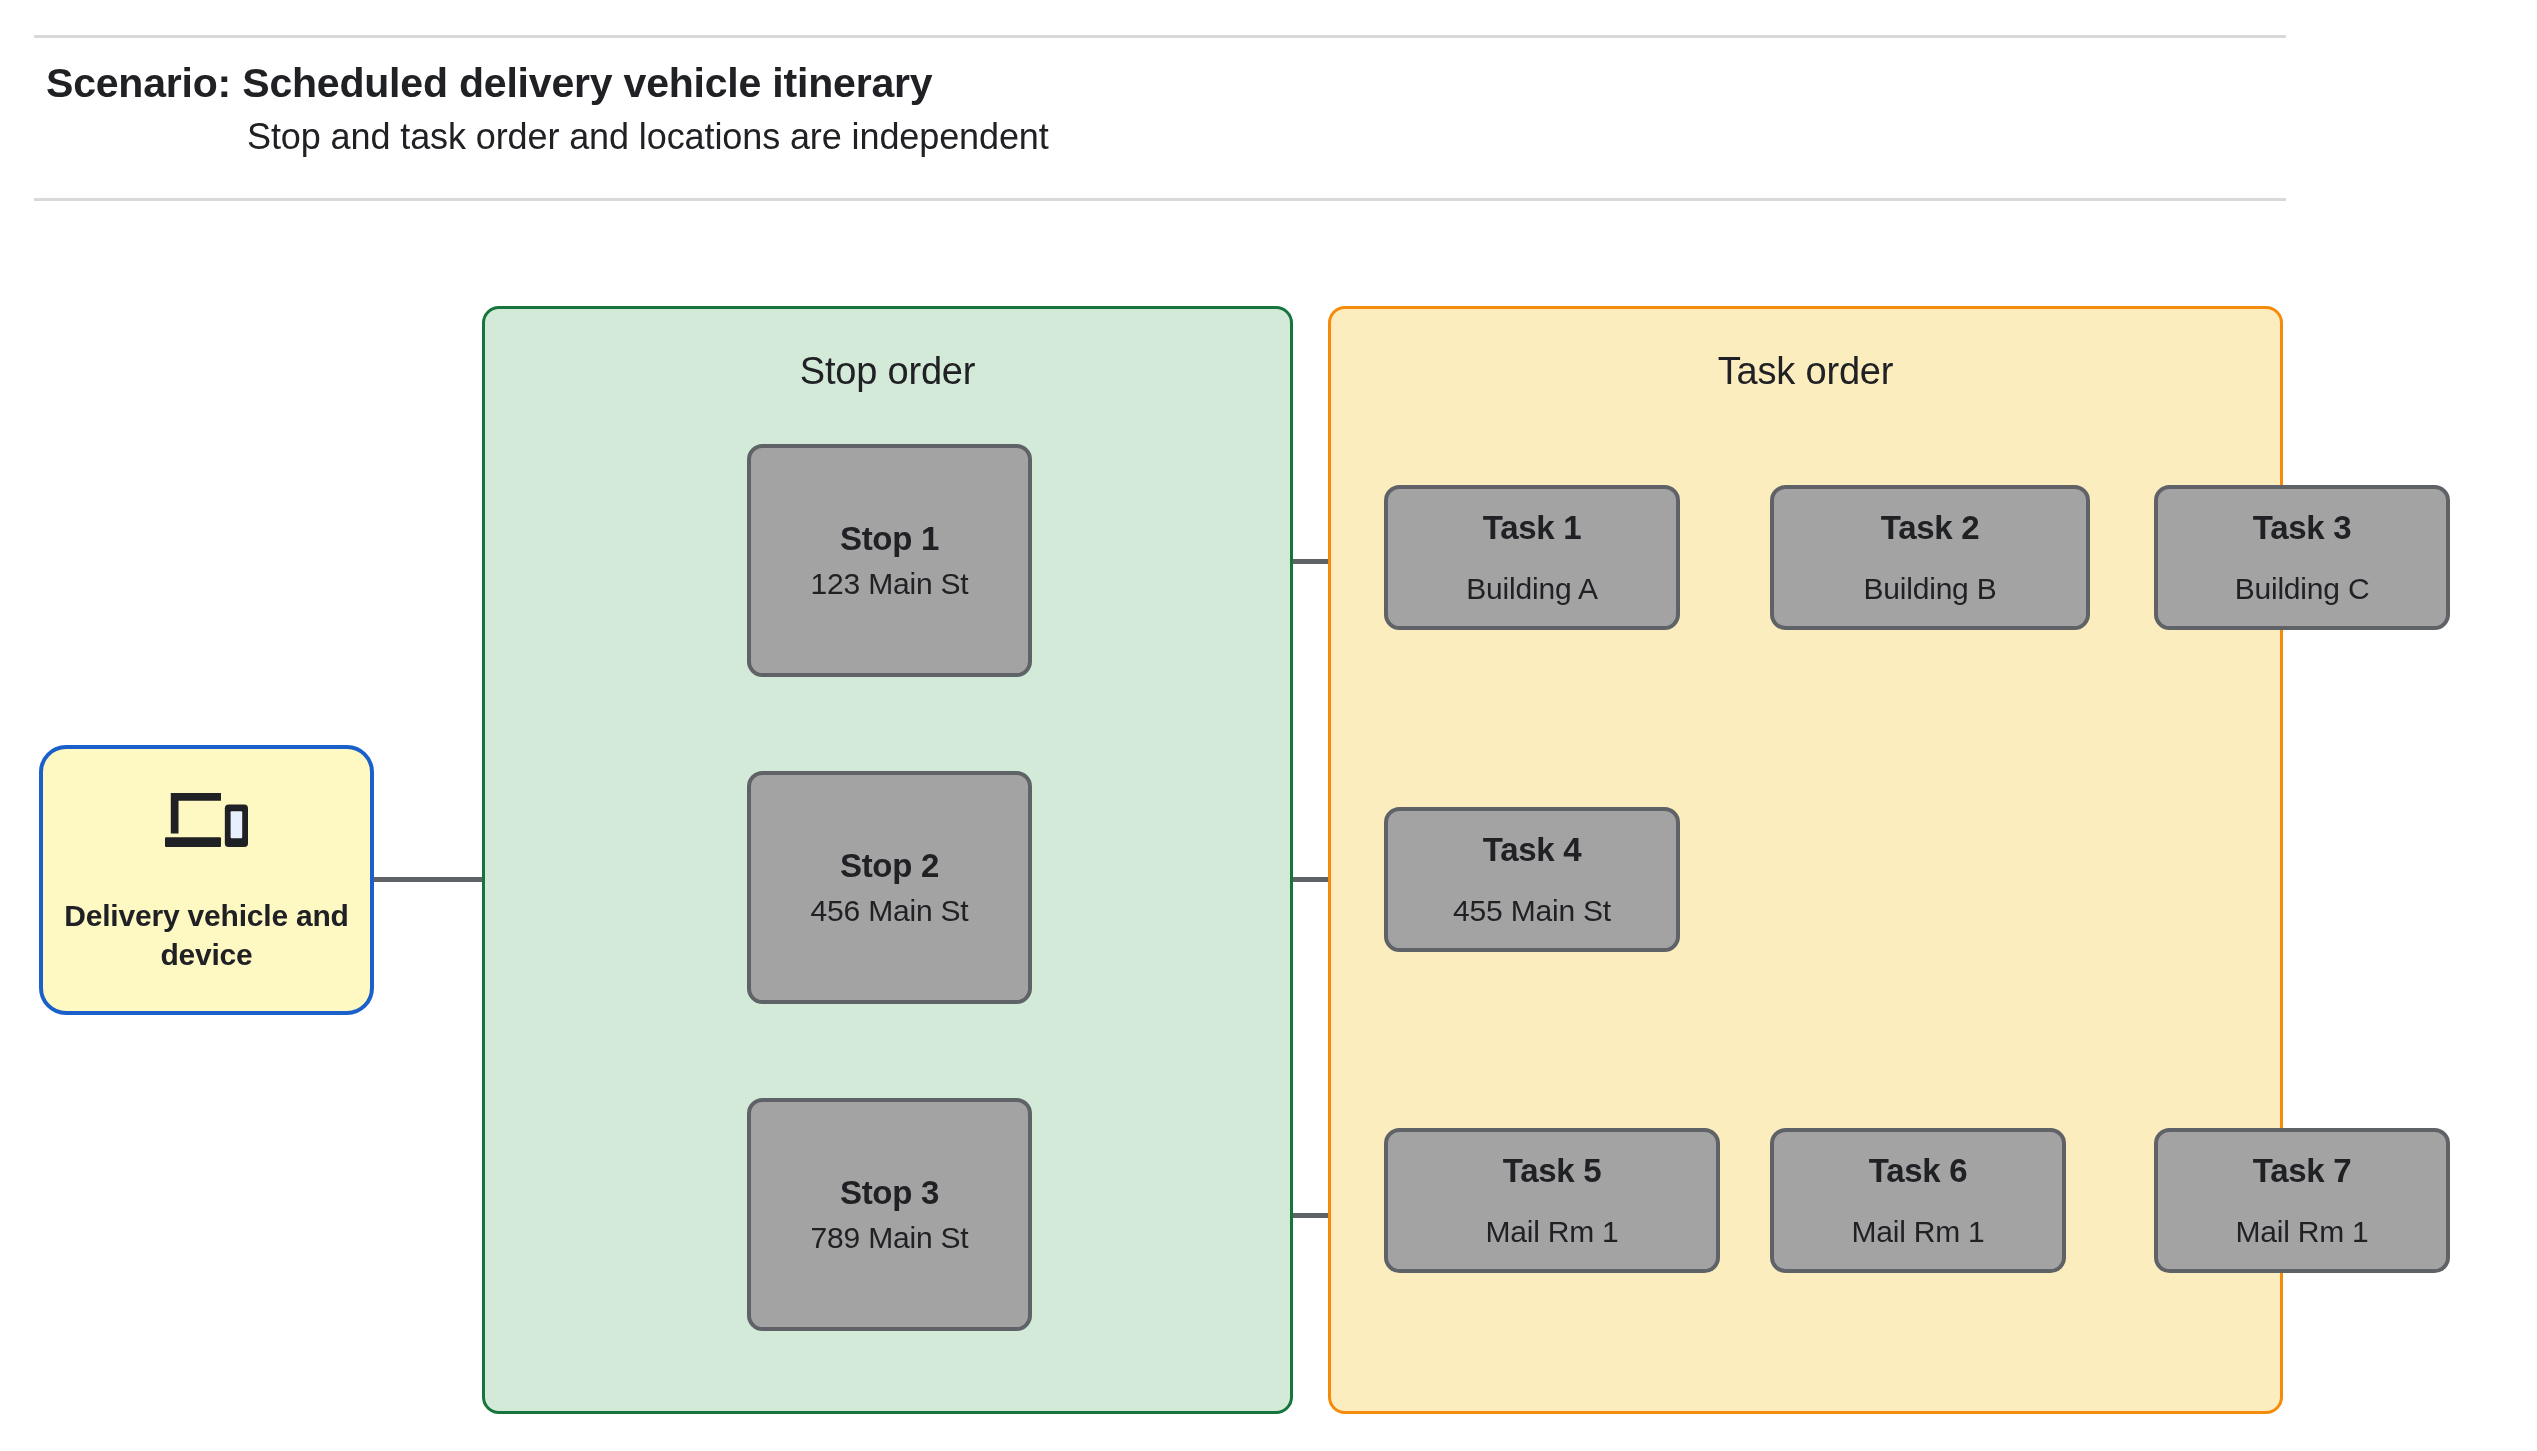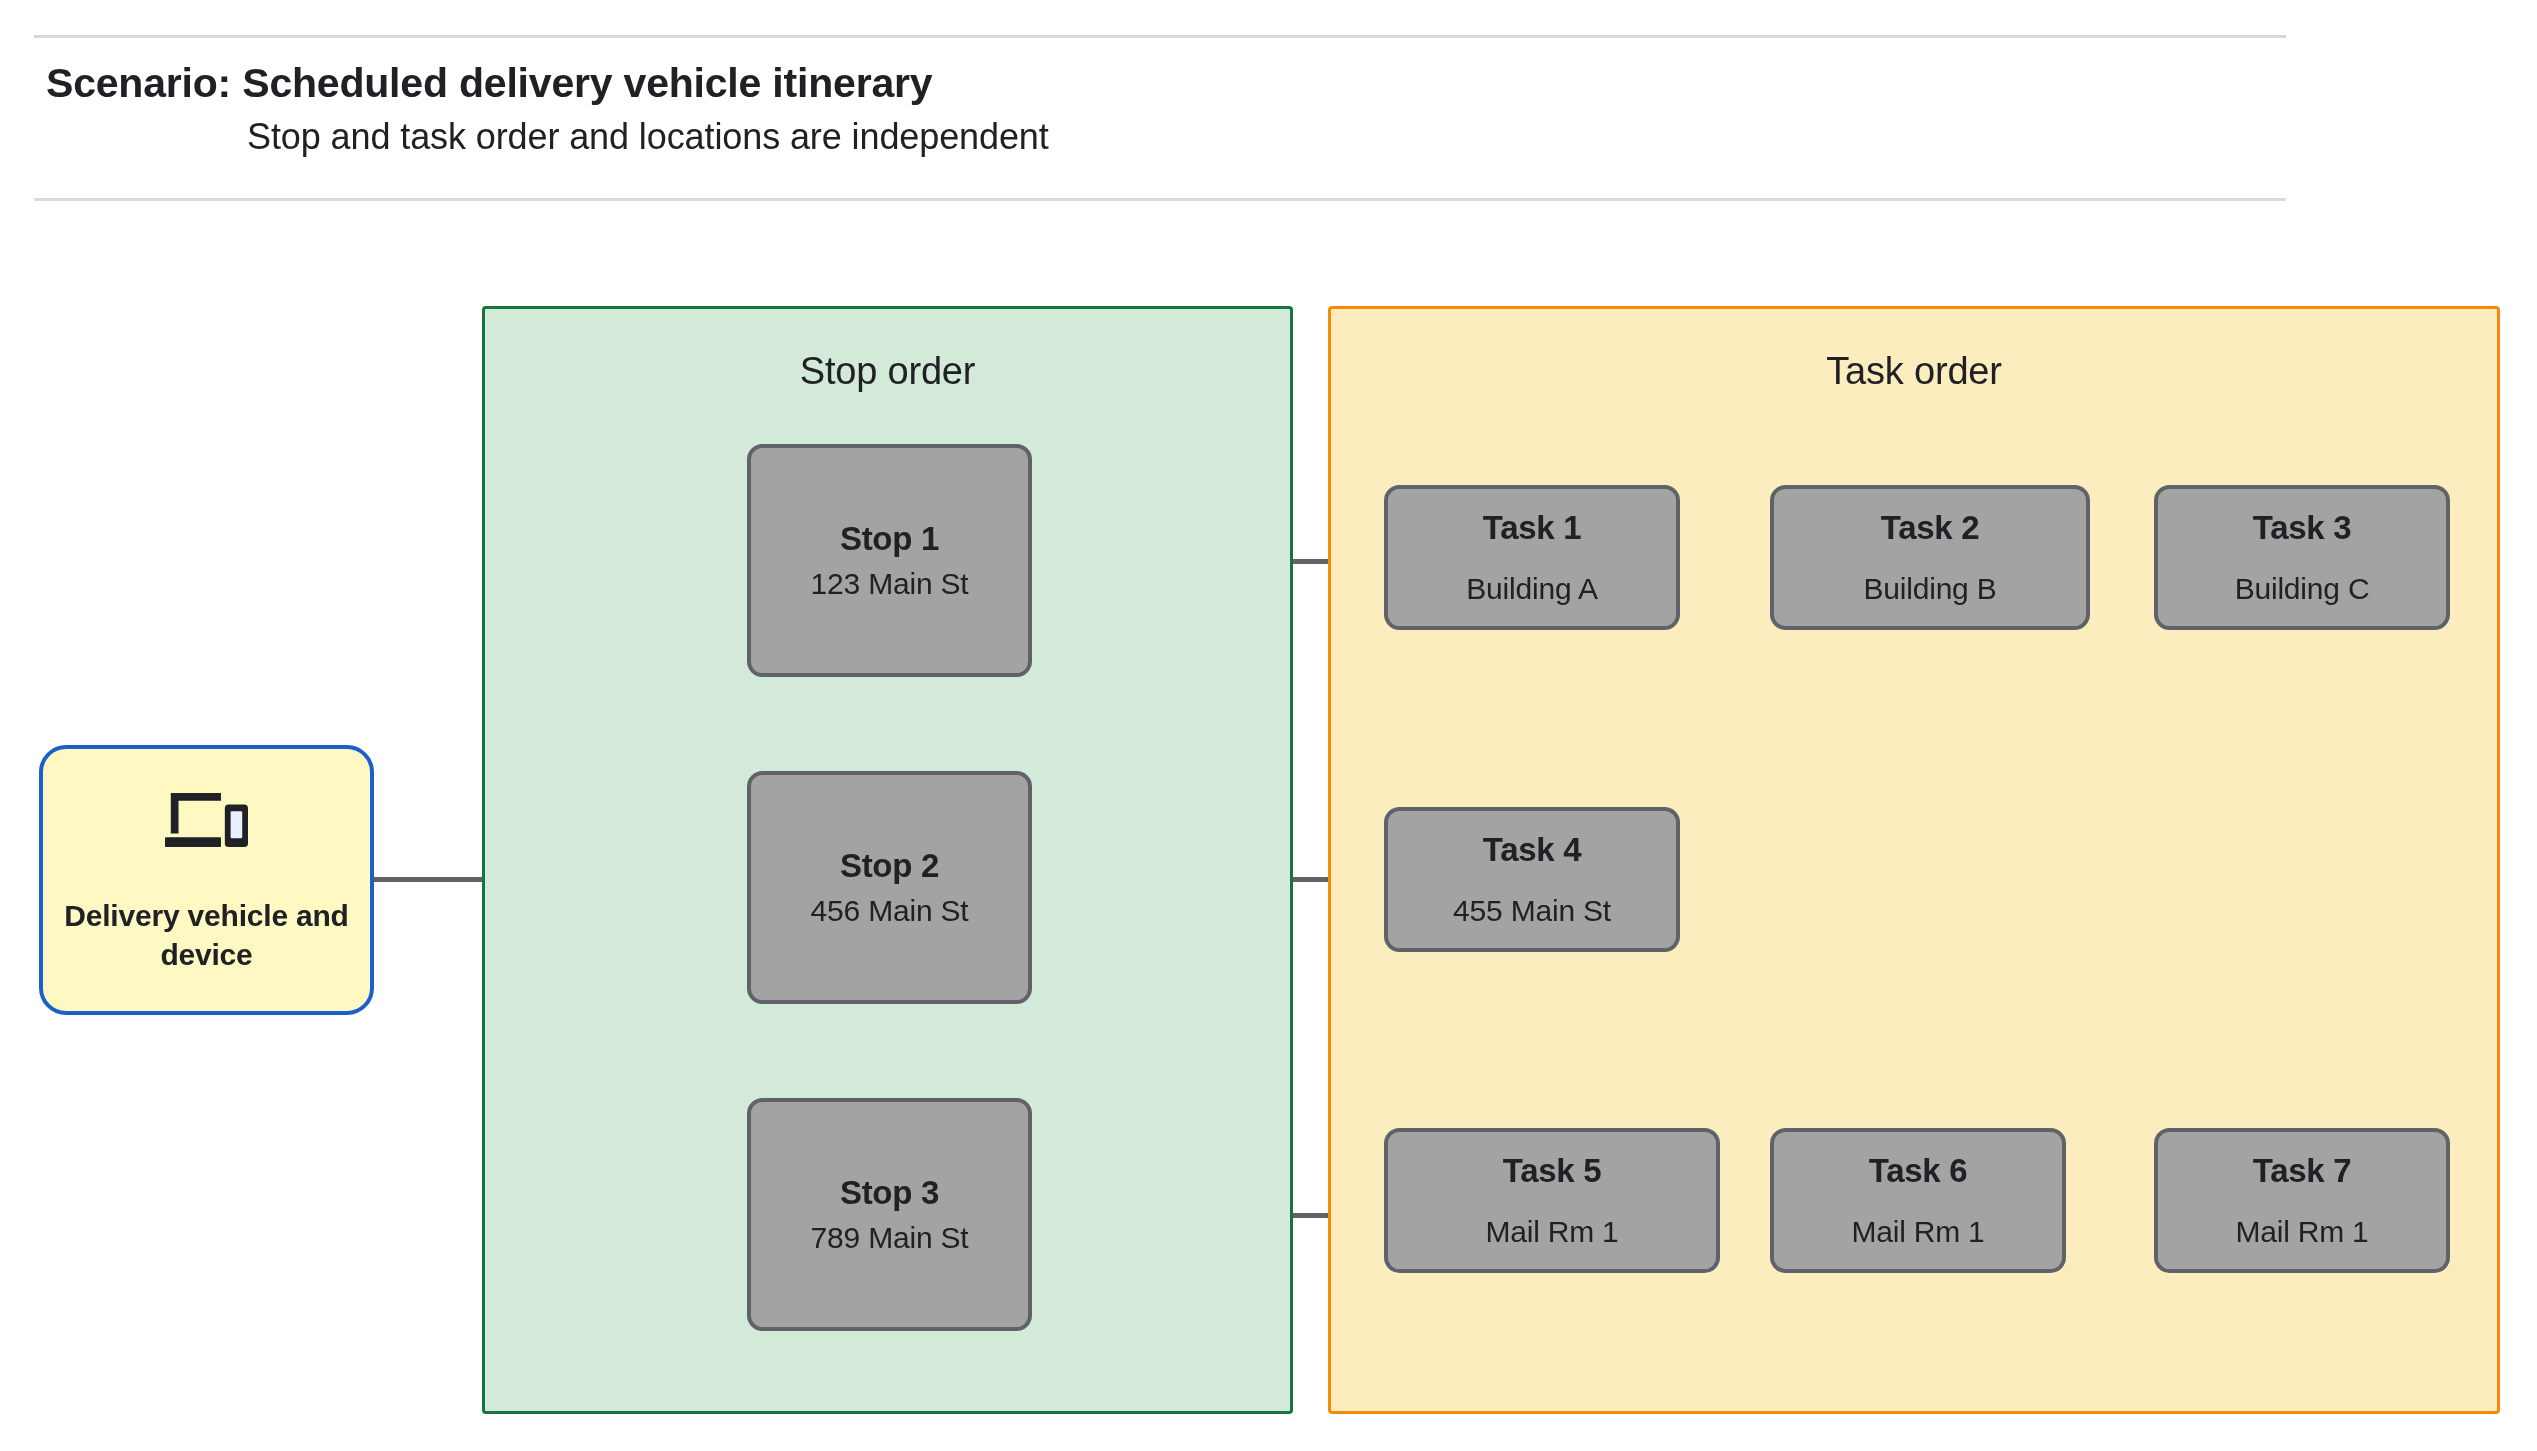--- a/index.html
+++ b/index.html
@@ -83,34 +83,34 @@
     font-weight: 700;
     line-height: 1.30;
     text-align: center;
     letter-spacing: -0.2px;
   }
 
   
   .group {
     position: absolute;
     box-sizing: border-box;
-    border-radius: 4px;
+    border-radius: 17px;
   }
   #group-stop {
     left: 482px;
     top: 306px;
     width: 811px;
     height: 1108px;
     background: #d4ead9;
     border: 3.9px solid #15753c;
   }
   #group-task {
     left: 1328px;
     top: 306px;
-    width: 1172px;
+    width: 955px;
     height: 1108px;
     background: #fcedbf;
     border: 3.9px solid #f58a0b;
   }
   .group-title {
     position: absolute;
     top: 41px;
     left: 0;
     right: 0;
     text-align: center;

